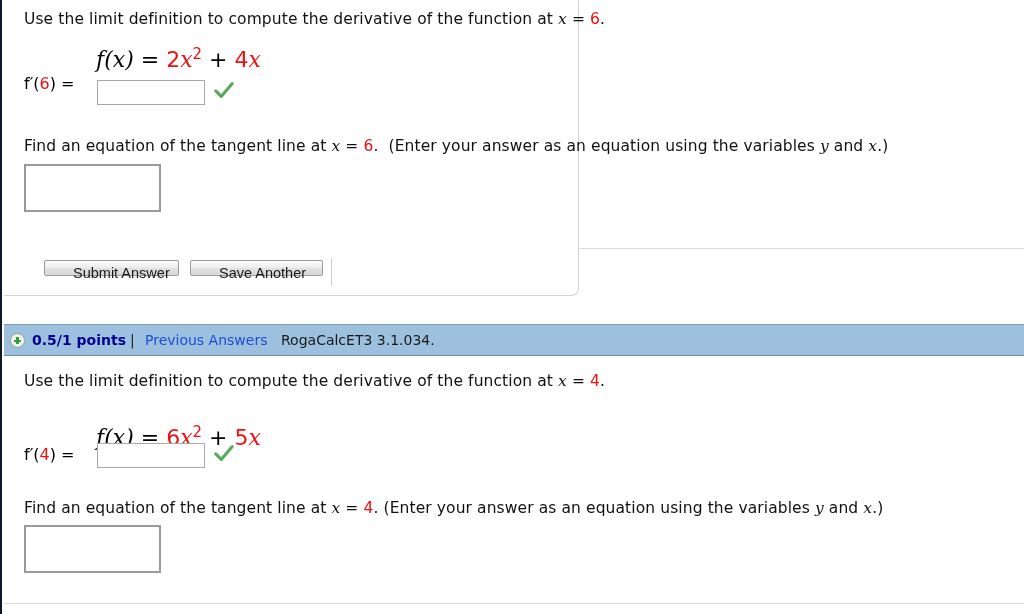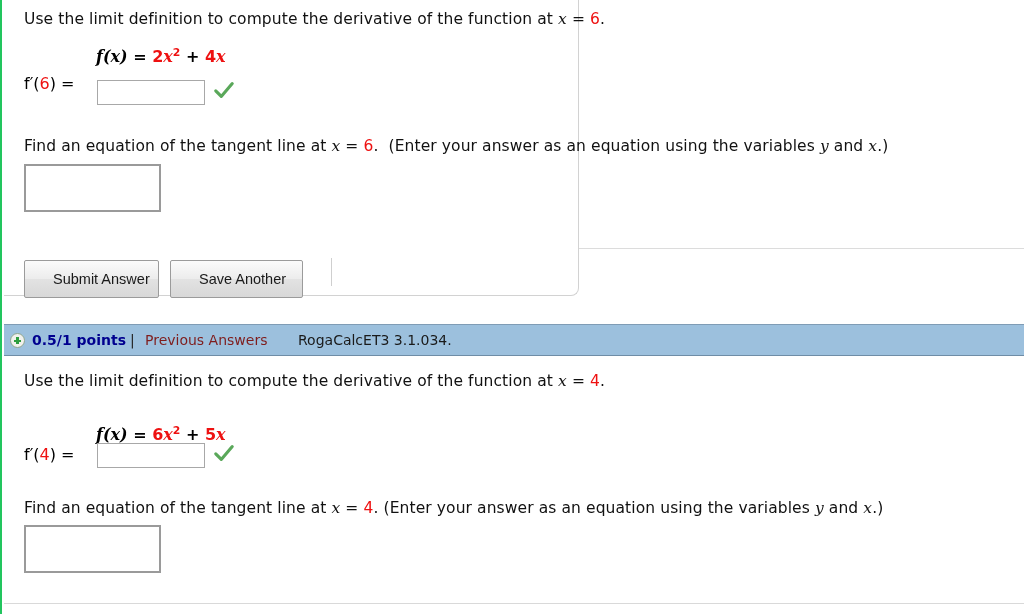--- a/index.html
+++ b/index.html
@@ -14,21 +14,21 @@
     font-size: 15px;
     color: #000000;
     overflow: hidden;
     position: relative;
   }
   .page {
     position: absolute;
     left: 0; top: 0;
     width: 1024px;
     height: 614px;
-    border-left: 2px solid #22c55e;
+    border-left: 2px solid #0f172a;
     box-sizing: border-box;
     background: #ffffff;
   }
 
   
   .problem-one {
     position: absolute;
     left: 2px;
     top: -6px;
     width: 1022px;
@@ -65,23 +65,22 @@
   }
   .mathvar {
     font-style: italic;
     font-family: "DejaVu Serif", "Liberation Serif", serif;
   }
   .red { color: #ee1111; }
   .sp { display: inline-block; width: 5px; }
 
   .formula {
     position: absolute;
-    font-size: 16px;
-    white-space: nowrap;
-    font-weight: bold;
+    font-size: 22px;
+    white-space: nowrap;
   }
   .formula .fn {
     font-style: italic;
     font-family: "DejaVu Serif", "Liberation Serif", serif;
   }
   sup {
     font-size: 0.68em;
     vertical-align: super;
     line-height: 0;
   }
@@ -122,27 +121,28 @@
 
   
   .btn {
     position: absolute;
     background: linear-gradient(to bottom, #fbfbfb 0%, #ececec 50%, #e2e2e2 51%, #d8d8d8 100%);
     border: 1px solid #9b9b9b;
     border-radius: 2px;
     font-family: "Liberation Sans", "DejaVu Sans", sans-serif;
     font-size: 14.5px;
     color: #1a1a1a;
-    height: 38px;
+    height: 16px;
     line-height: 25px;
     text-align: center;
     box-sizing: border-box;
     cursor: pointer;
     white-space: nowrap;
     padding: 0 28px;
+    margin-left: 20px;
   }
   .btn-divider {
     position: absolute;
     width: 1px;
     background: #cfcfcf;
   }
 
   
   .statusbar {
     position: absolute;
@@ -191,27 +191,27 @@
     left: 126px;
     top: 7px;
     font-size: 14px;
     color: #222222;
   }
   .prev-answers {
     position: absolute;
     left: 141px;
     top: 7px;
     font-size: 14px;
-    color: #7f1d1d;
+    color: #1d4ed8;
     white-space: nowrap;
     cursor: pointer;
   }
   .qcode {
     position: absolute;
-    left: 294px;
+    left: 277px;
     top: 7px;
     font-size: 14px;
     color: #1a1a1a;
     white-space: nowrap;
   }
 
   
   .problem-two {
     position: absolute;
     left: 2px;

